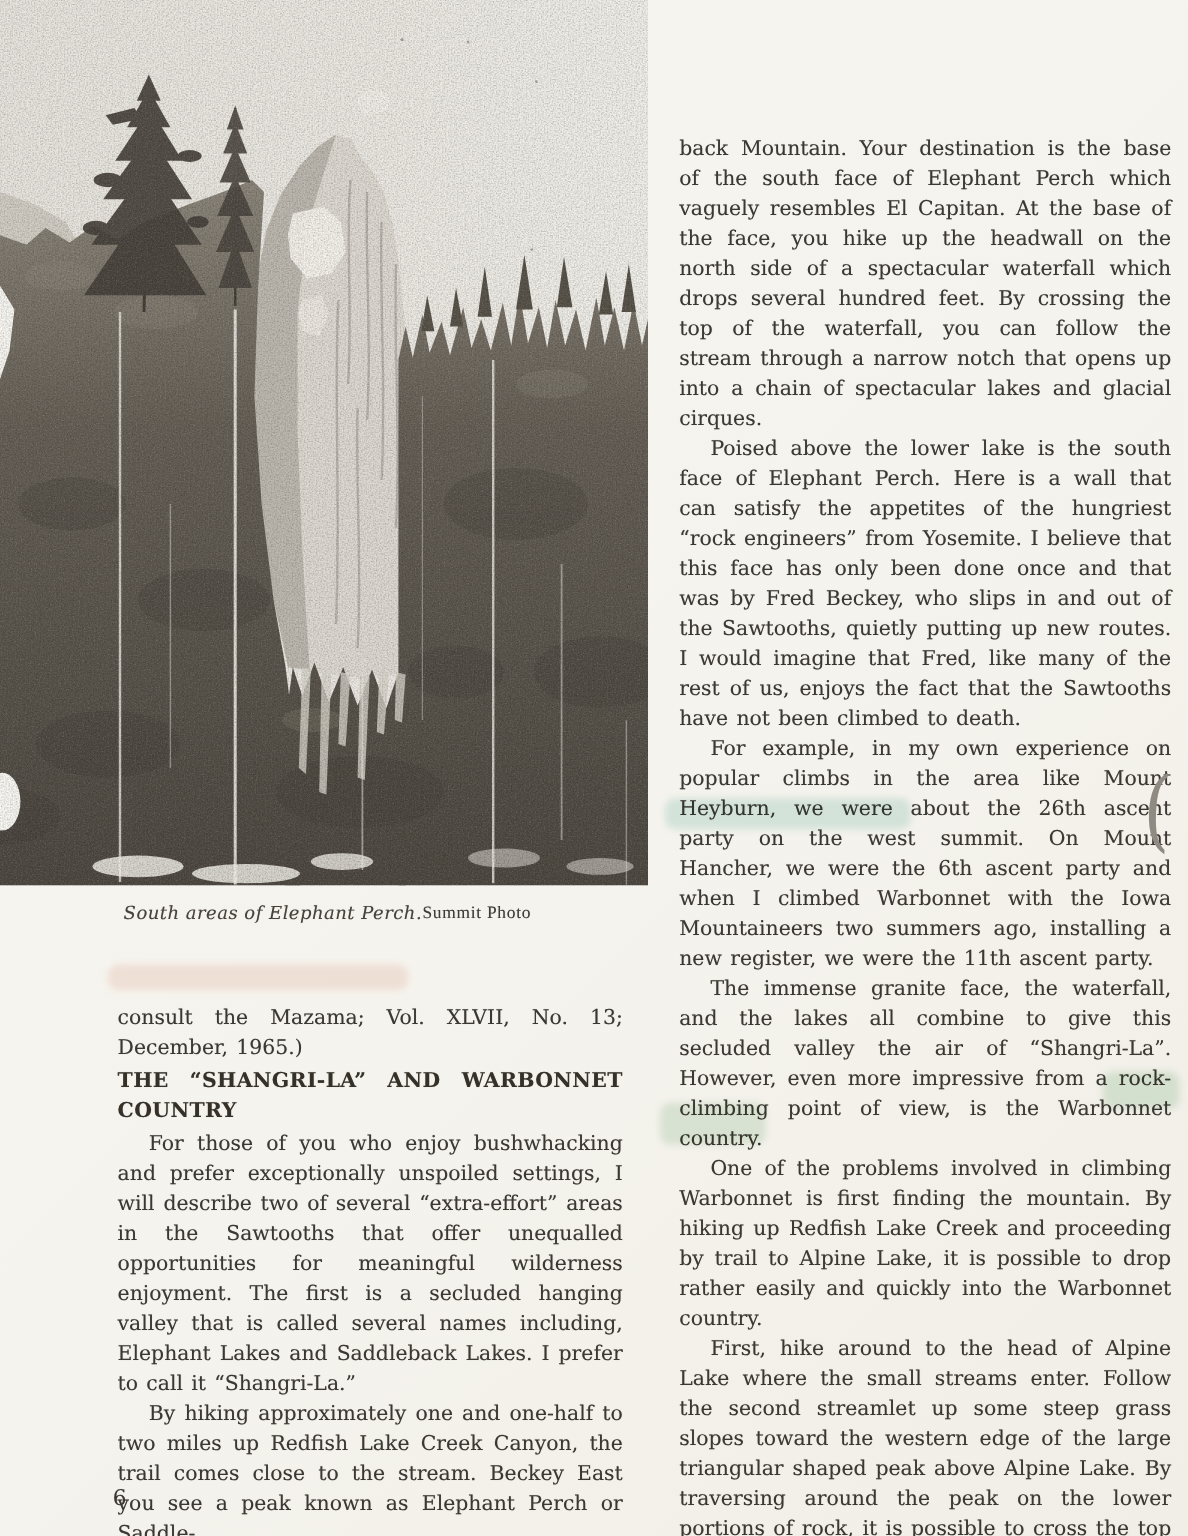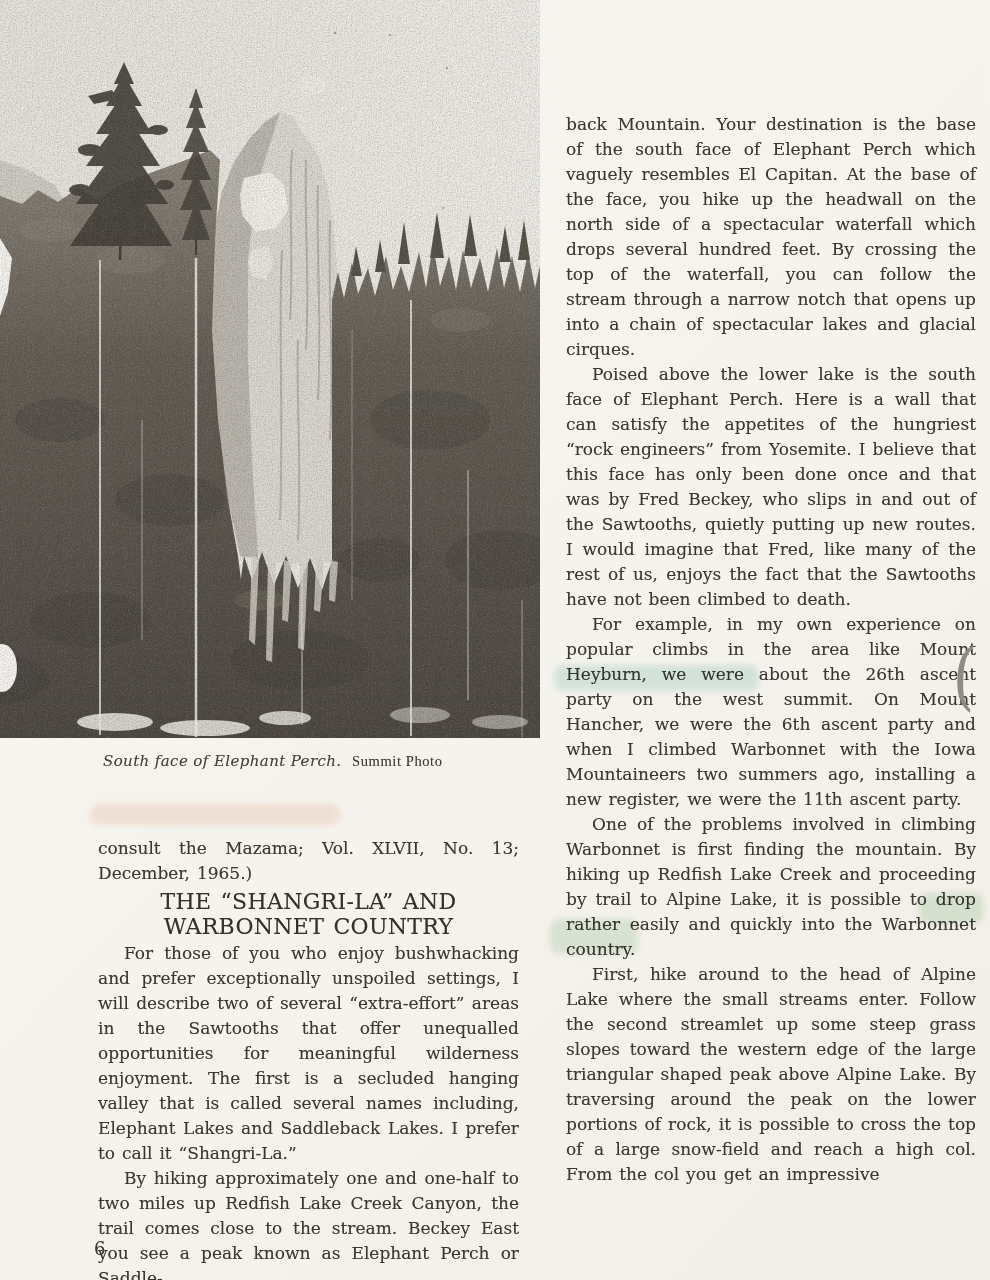--- a/index.html
+++ b/index.html
@@ -15,22 +15,22 @@
   .cap-credit{
     position:absolute;left:249px;top:1px;font-style:normal;
     font-family:Liberation Serif, serif;font-size:14.5px;letter-spacing:.6px;color:#3f3b36;
   }
   .col{position:absolute;text-align:justify;font-size:17px;line-height:25px;hyphens:auto;}
   .col-left{left:98px;top:804px;width:421px;margin-top:32px;}
   .col-right{left:566px;top:112px;width:410px;}
   .para{margin:0;word-spacing:1.5px;}
   .indent{text-indent:26px;}
   .heading{
-    margin:3px 0 2px;font-size:22px;line-height:25px;text-align:center;
-    font-weight:normal;letter-spacing:.3px;word-spacing:2px;color:#353129;
+    margin:3px 0 2px;font-size:17px;line-height:25px;
+    font-weight:bold;letter-spacing:.3px;word-spacing:2px;color:#353129;
   }
   .col,.caption,.page-number{text-shadow:0 0 .6px rgba(59,55,50,.38);}
   .page-number{position:absolute;left:94px;top:1238px;font-size:18px;color:#3b3732;}
   .hl{position:absolute;pointer-events:none;mix-blend-mode:multiply;border-radius:9px;filter:blur(3px);}
   .hl-pink {left:90px; top:804px;width:250px;height:21px;background:rgba(243,216,208,.55);}
   .hl-cyan {left:554px;top:665px;width:205px;height:26px;background:rgba(186,224,215,.50);}
   .hl-green1{left:919px;top:893px;width:64px; height:31px;background:rgba(197,224,200,.55);}
   .hl-green2{left:550px;top:919px;width:88px; height:35px;background:rgba(197,224,200,.50);}
   .margin-paren{
     position:absolute;left:950px;top:638px;font-size:74px;line-height:74px;
@@ -191,35 +191,36 @@
 
       <polygon points="0,238 12,258 8,292 0,316" fill="#f6f4ef"></polygon>
       <ellipse cx="2" cy="668" rx="15" ry="24" fill="#f7f5f0"></ellipse>
 
       <rect x="0" y="0" width="540" height="738" filter="url(#gDark)" opacity="0.20"></rect>
       <rect x="0" y="0" width="540" height="738" filter="url(#gLight)" opacity="0.16"></rect>
     </svg>
   </figure>
 
   <div class="caption">
-    <span class="cap-title">South face of Elephant Perch.</span>
+    <span class="cap-title">South areas of Elephant Perch.</span>
     <span class="cap-credit">Summit Photo</span>
   </div>
 
   <div class="col col-left">
     <p class="para">consult the Mazama; Vol. XLVII, No. 13; December, 1965.)</p>
     <h2 class="heading">THE “SHANGRI-LA” AND WARBONNET COUNTRY</h2>
     <p class="para indent">For those of you who enjoy bushwhacking and prefer exceptionally unspoiled settings, I will describe two of several “extra-effort” areas in the Sawtooths that offer unequalled opportunities for meaningful wilderness enjoyment. The first is a secluded hanging valley that is called several names including, Elephant Lakes and Saddleback Lakes. I prefer to call it “Shangri-La.”</p>
     <p class="para indent">By hiking approximately one and one-half to two miles up Redfish Lake Creek Canyon, the trail comes close to the stream. Beckey East you see a peak known as Elephant Perch or Saddle-</p>
   </div>
 
   <div class="col col-right">
     <p class="para">back Mountain. Your destination is the base of the south face of Elephant Perch which vaguely resembles El Capitan. At the base of the face, you hike up the headwall on the north side of a spectacular waterfall which drops several hundred feet. By crossing the top of the waterfall, you can follow the stream through a narrow notch that opens up into a chain of spectacular lakes and glacial cirques.</p>
     <p class="para indent">Poised above the lower lake is the south face of Elephant Perch. Here is a wall that can satisfy the appetites of the hungriest “rock engineers” from Yosemite. I believe that this face has only been done once and that was by Fred Beckey, who slips in and out of the Sawtooths, quietly putting up new routes. I would imagine that Fred, like many of the rest of us, enjoys the fact that the Sawtooths have not been climbed to death.</p>
     <p class="para indent">For example, in my own experience on popular climbs in the area like Mount Heyburn, we were about the 26th ascent party on the west summit. On Mount Hancher, we were the 6th ascent party and when I climbed Warbonnet with the Iowa Mountaineers two summers ago, installing a new register, we were the 11th ascent party.</p>
+    <p class="para indent">The immense granite face, the waterfall, and the lakes all combine to give this secluded valley the air of “Shangri-La”. However, even more impressive from a rock-climbing point of view, is the Warbonnet country.</p>
     <p class="para indent">One of the problems involved in climbing Warbonnet is first finding the mountain. By hiking up Redfish Lake Creek and proceeding by trail to Alpine Lake, it is possible to drop rather easily and quickly into the Warbonnet country.</p>
     <p class="para indent">First, hike around to the head of Alpine Lake where the small streams enter. Follow the second streamlet up some steep grass slopes toward the western edge of the large triangular shaped peak above Alpine Lake. By traversing around the peak on the lower portions of rock, it is possible to cross the top of a large snow-field and reach a high col. From the col you get an impressive</p>
   </div>
 
   <div class="hl hl-pink"></div>
   <div class="hl hl-cyan"></div>
   <div class="hl hl-green1"></div>
   <div class="hl hl-green2"></div>
   <div class="margin-paren">(</div>
 

